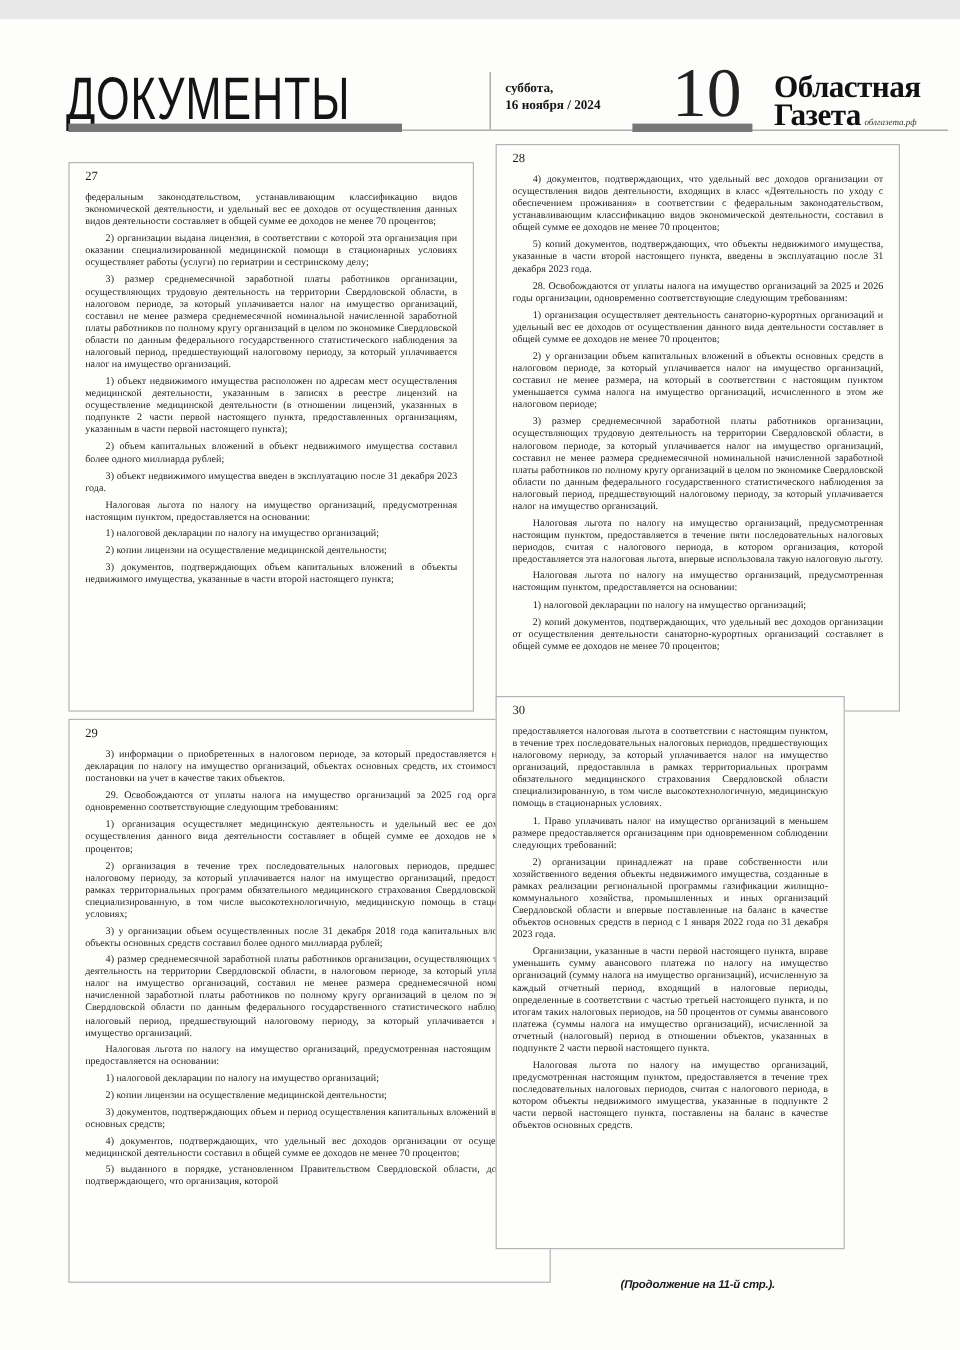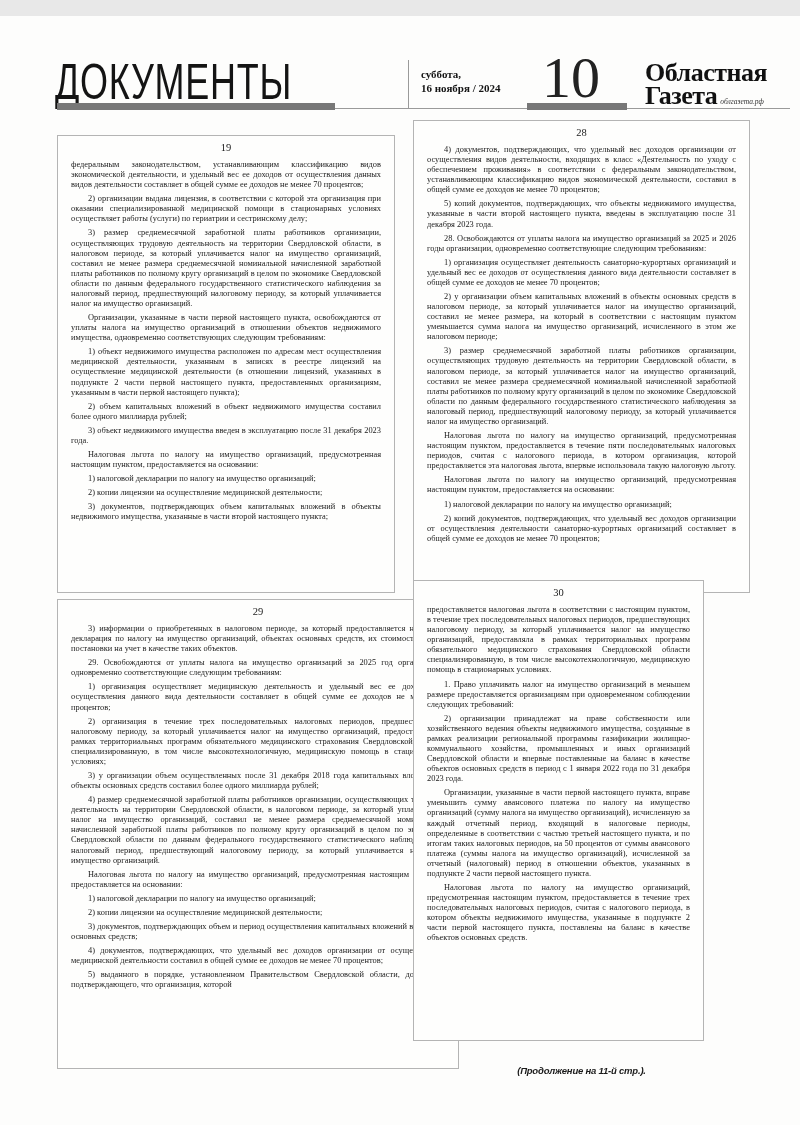--- a/index.html
+++ b/index.html
@@ -17,21 +17,21 @@
     white-space:nowrap;
   }
   .title-bar{position:absolute;left:57px;top:87px;width:278px;height:7px;background:#777;}
   .header-rule{position:absolute;left:335px;top:92px;width:455px;height:1px;background:#9a9a9a;}
   .header-vline{position:absolute;left:408px;top:44px;width:1px;height:48px;background:#9a9a9a;}
   .date-block{
     position:absolute;left:421px;top:52px;
     font-size:11px;font-weight:bold;line-height:1.25;color:#141414;
   }
   .page-number{
-    position:absolute;left:521px;top:33px;width:100px;text-align:center;
+    position:absolute;left:539px;top:33px;width:100px;text-align:center;
     font-size:58px;line-height:1;font-weight:400;color:#222;
   }
   .pagenum-bar{position:absolute;left:527px;top:87px;width:100px;height:7px;background:#777;}
   .masthead{
     position:absolute;left:645px;top:45px;width:150px;
     font-weight:bold;color:#111;line-height:23px;font-size:26px;
     letter-spacing:-0.5px;
   }
   .masthead .site{
     font-size:7.5px;font-weight:normal;font-style:italic;letter-spacing:0;
@@ -50,21 +50,21 @@
   .doc-box{
     position:absolute;box-sizing:border-box;background:#fefefd;
     border:1px solid #b4b4b4;
     padding:4px 13px 6px;overflow:hidden;
   }
   #box-27{left:57px;top:119px;width:338px;height:458px;}
   #box-28{left:413px;top:104px;width:337px;height:473px;}
   #box-29{left:57px;top:583px;width:402px;height:470px;}
   #box-30{left:413px;top:564px;width:291px;height:461px;}
   .box-number{
-    text-align:center;font-size:10.5px;margin:2px 0 7px;color:#1b1b1b;
+    font-size:10.5px;margin:2px 0 7px;color:#1b1b1b;
   }
   .para{
     font-size:8.4px;line-height:1.2;text-align:justify;
     text-indent:17px;margin:0 0 4px;
   }
   .para.noindent{text-indent:0;}
   .para.heading{
     font-weight:bold;font-size:8.6px;line-height:1.25;
     white-space:pre-line;text-align:left;
     padding-left:60px;text-indent:-39px;margin:2px 0 5px;
@@ -89,25 +89,24 @@
   <div class="pagenum-bar"></div>
 
   <div class="masthead">
     <div>Областная</div>
     <div><span>Газета</span><span class="site">облгазета.рф</span></div>
   </div>
 
   <div class="note note-bottom">(Продолжение на 11-й стр.).</div>
 
   <div id="box-27" class="doc-box">
-      <div class="box-number">19</div>
+      <div class="box-number">27</div>
       <div class="para noindent">федеральным законодательством, устанавливающим классификацию видов экономической деятельности, и удельный вес ее доходов от осуществления данных видов деятельности составляет в общей сумме ее доходов не менее 70 процентов;</div>
       <div class="para">2) организации выдана лицензия, в соответствии с которой эта организация при оказании специализированной медицинской помощи в стационарных условиях осуществляет работы (услуги) по гериатрии и сестринскому делу;</div>
       <div class="para">3) размер среднемесячной заработной платы работников организации, осуществляющих трудовую деятельность на территории Свердловской области, в налоговом периоде, за который уплачивается налог на имущество организаций, составил не менее размера среднемесячной номинальной начисленной заработной платы работников по полному кругу организаций в целом по экономике Свердловской области по данным федерального государственного статистического наблюдения за налоговый период, предшествующий налоговому периоду, за который уплачивается налог на имущество организаций.</div>
-      <div class="para">Организации, указанные в части первой настоящего пункта, освобождаются от уплаты налога на имущество организаций в отношении объектов недвижимого имущества, одновременно соответствующих следующим требованиям:</div>
       <div class="para">1) объект недвижимого имущества расположен по адресам мест осуществления медицинской деятельности, указанным в записях в реестре лицензий на осуществление медицинской деятельности (в отношении лицензий, указанных в подпункте 2 части первой настоящего пункта, предоставленных организациям, указанным в части первой настоящего пункта);</div>
       <div class="para">2) объем капитальных вложений в объект недвижимого имущества составил более одного миллиарда рублей;</div>
       <div class="para">3) объект недвижимого имущества введен в эксплуатацию после 31 декабря 2023 года.</div>
       <div class="para">Налоговая льгота по налогу на имущество организаций, предусмотренная настоящим пунктом, предоставляется на основании:</div>
       <div class="para">1) налоговой декларации по налогу на имущество организаций;</div>
       <div class="para">2) копии лицензии на осуществление медицинской деятельности;</div>
       <div class="para">3) документов, подтверждающих объем капитальных вложений в объекты недвижимого имущества, указанные в части второй настоящего пункта;</div>
     </div>
   <div id="box-28" class="doc-box">
       <div class="box-number">28</div>

